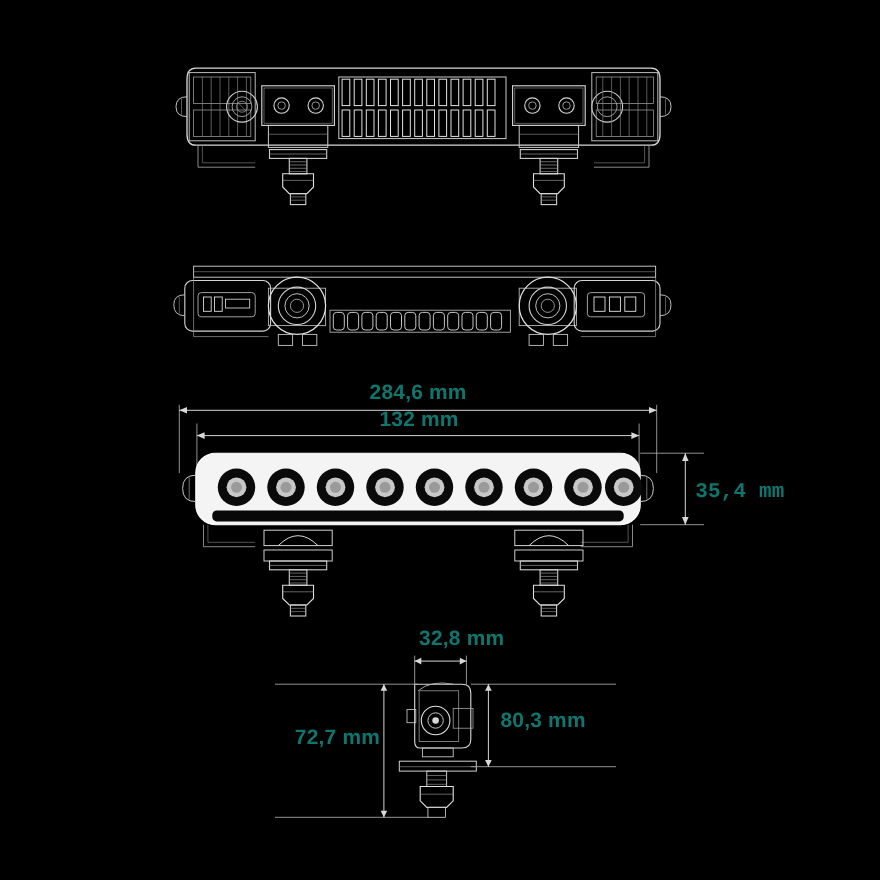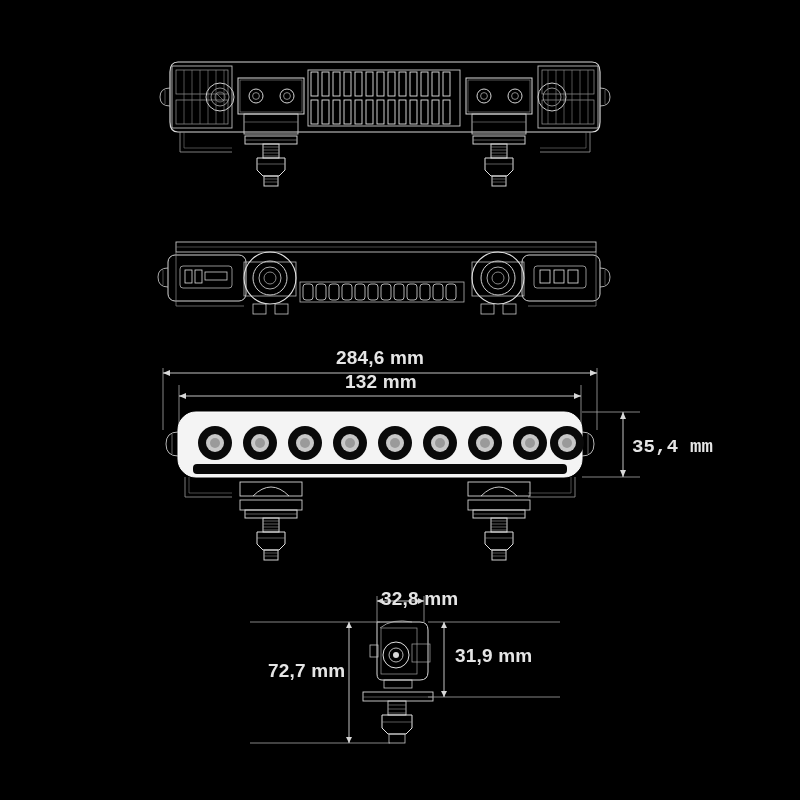--- a/index.html
+++ b/index.html
@@ -23,21 +23,21 @@
   #drawing-svg {
     position: absolute;
     top: 0;
     left: 0;
     width: 800px;
     height: 800px;
     display: block;
   }
   .dim-label {
     position: absolute;
-    color: #e5e5e5;
+    color: #0f766e;
     font-family: "Liberation Sans", sans-serif;
     font-weight: bold;
     font-size: 19px;
     letter-spacing: 0.2px;
     white-space: nowrap;
     line-height: 1;
   }
 </style>
 </head>
 <body>
@@ -406,19 +406,19 @@
       </g>
     </g>
   </svg>
 
   <div class="dim-label" style="left:336px; top:348px;">284,6 mm</div>
 
   <div class="dim-label" style="left:345px; top:372px;">132 mm</div>
 
   <div class="dim-label" style="left:632px; top:438px;font-family:Liberation Mono, monospace;">35,4 mm</div>
 
-  <div class="dim-label" style="left:381px; top:571px;margin-top:18px;">32,8 mm</div>
-
-  <div class="dim-label" style="left:455px; top:646px;">31,9 mm</div>
+  <div class="dim-label" style="left:381px; top:571px;">32,8 mm</div>
+
+  <div class="dim-label" style="left:455px; top:646px;">80,3 mm</div>
 
   <div class="dim-label" style="left:268px; top:661px;">72,7 mm</div>
 
 </div>
 
 </body></html>

